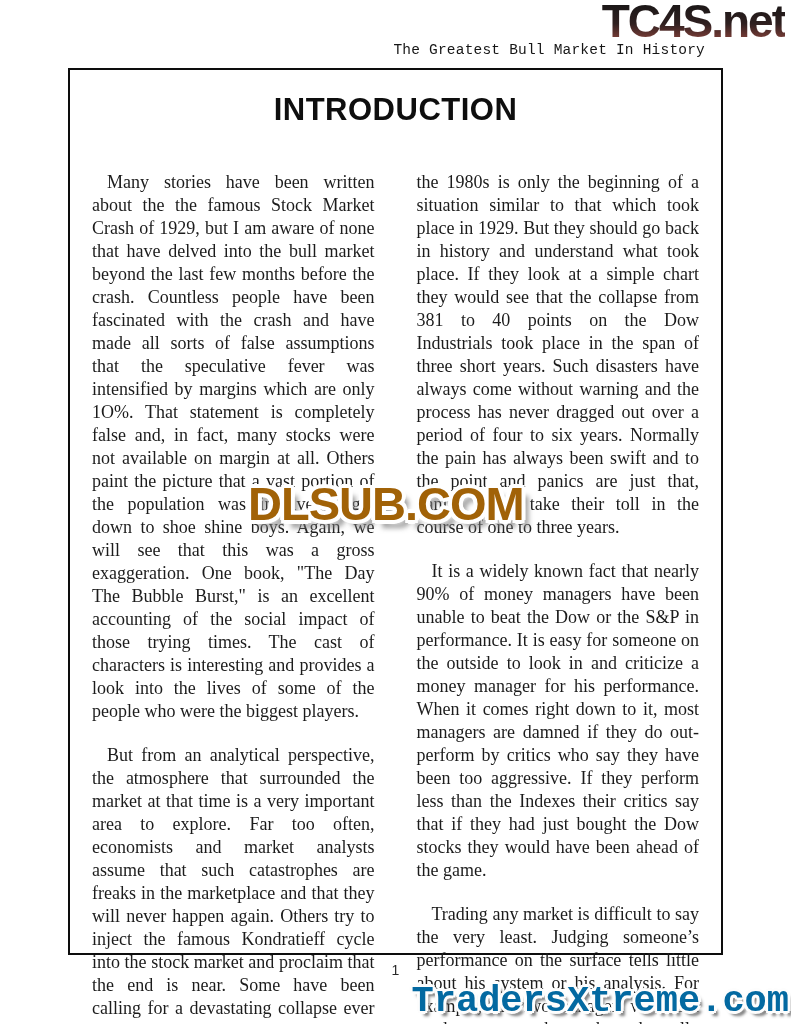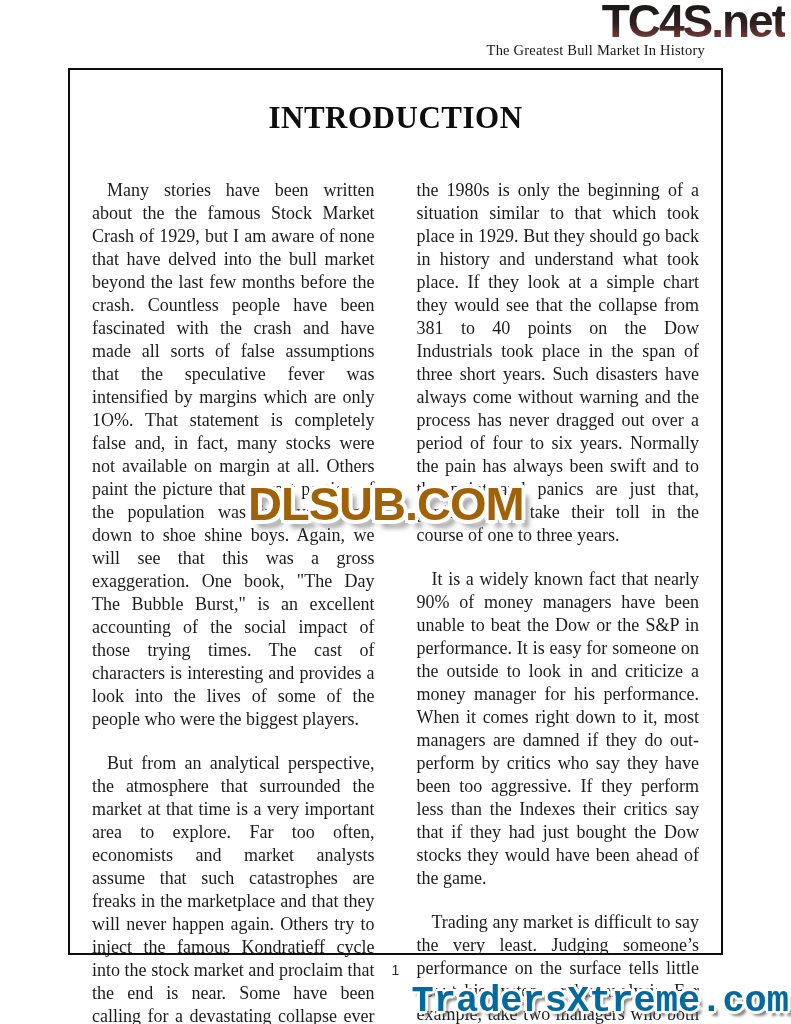--- a/index.html
+++ b/index.html
@@ -20,43 +20,43 @@
     letter-spacing: -2px;
     background: linear-gradient(180deg, #151515 8%, #2f2020 55%, #9e4b42 96%);
     -webkit-background-clip: text;
     background-clip: text;
     color: transparent;
   }
 
   .tagline {
     position: absolute;
     top: 42px; right: 86px;
-    font-family: Liberation Serif, serif;
+    font-family: Liberation Mono, monospace;
     font-size: 14.5px;
     color: #161616;
     letter-spacing: 0.2px;
   }
 
   .content-frame {
     position: absolute;
     left: 68px; top: 68px;
     width: 655px; height: 887px;
     box-sizing: border-box;
     border: 2.5px solid #0d0d0d;
     background: #ffffff;
   }
 
   .doc-title {
     text-align: center;
-    margin-top: 30px;
+    margin-top: 22px;
     font-size: 31px;
     font-weight: bold;
     letter-spacing: 0.5px;
     color: #0e0e0e;
-    font-family: Liberation Serif, serif;
+    font-family: Liberation Sans, sans-serif;
   }
 
   .columns {
     display: flex;
     padding: 0 22px;
     margin-top: 43px;
     gap: 42px;
   }
   .column { width: 284px; }
 

